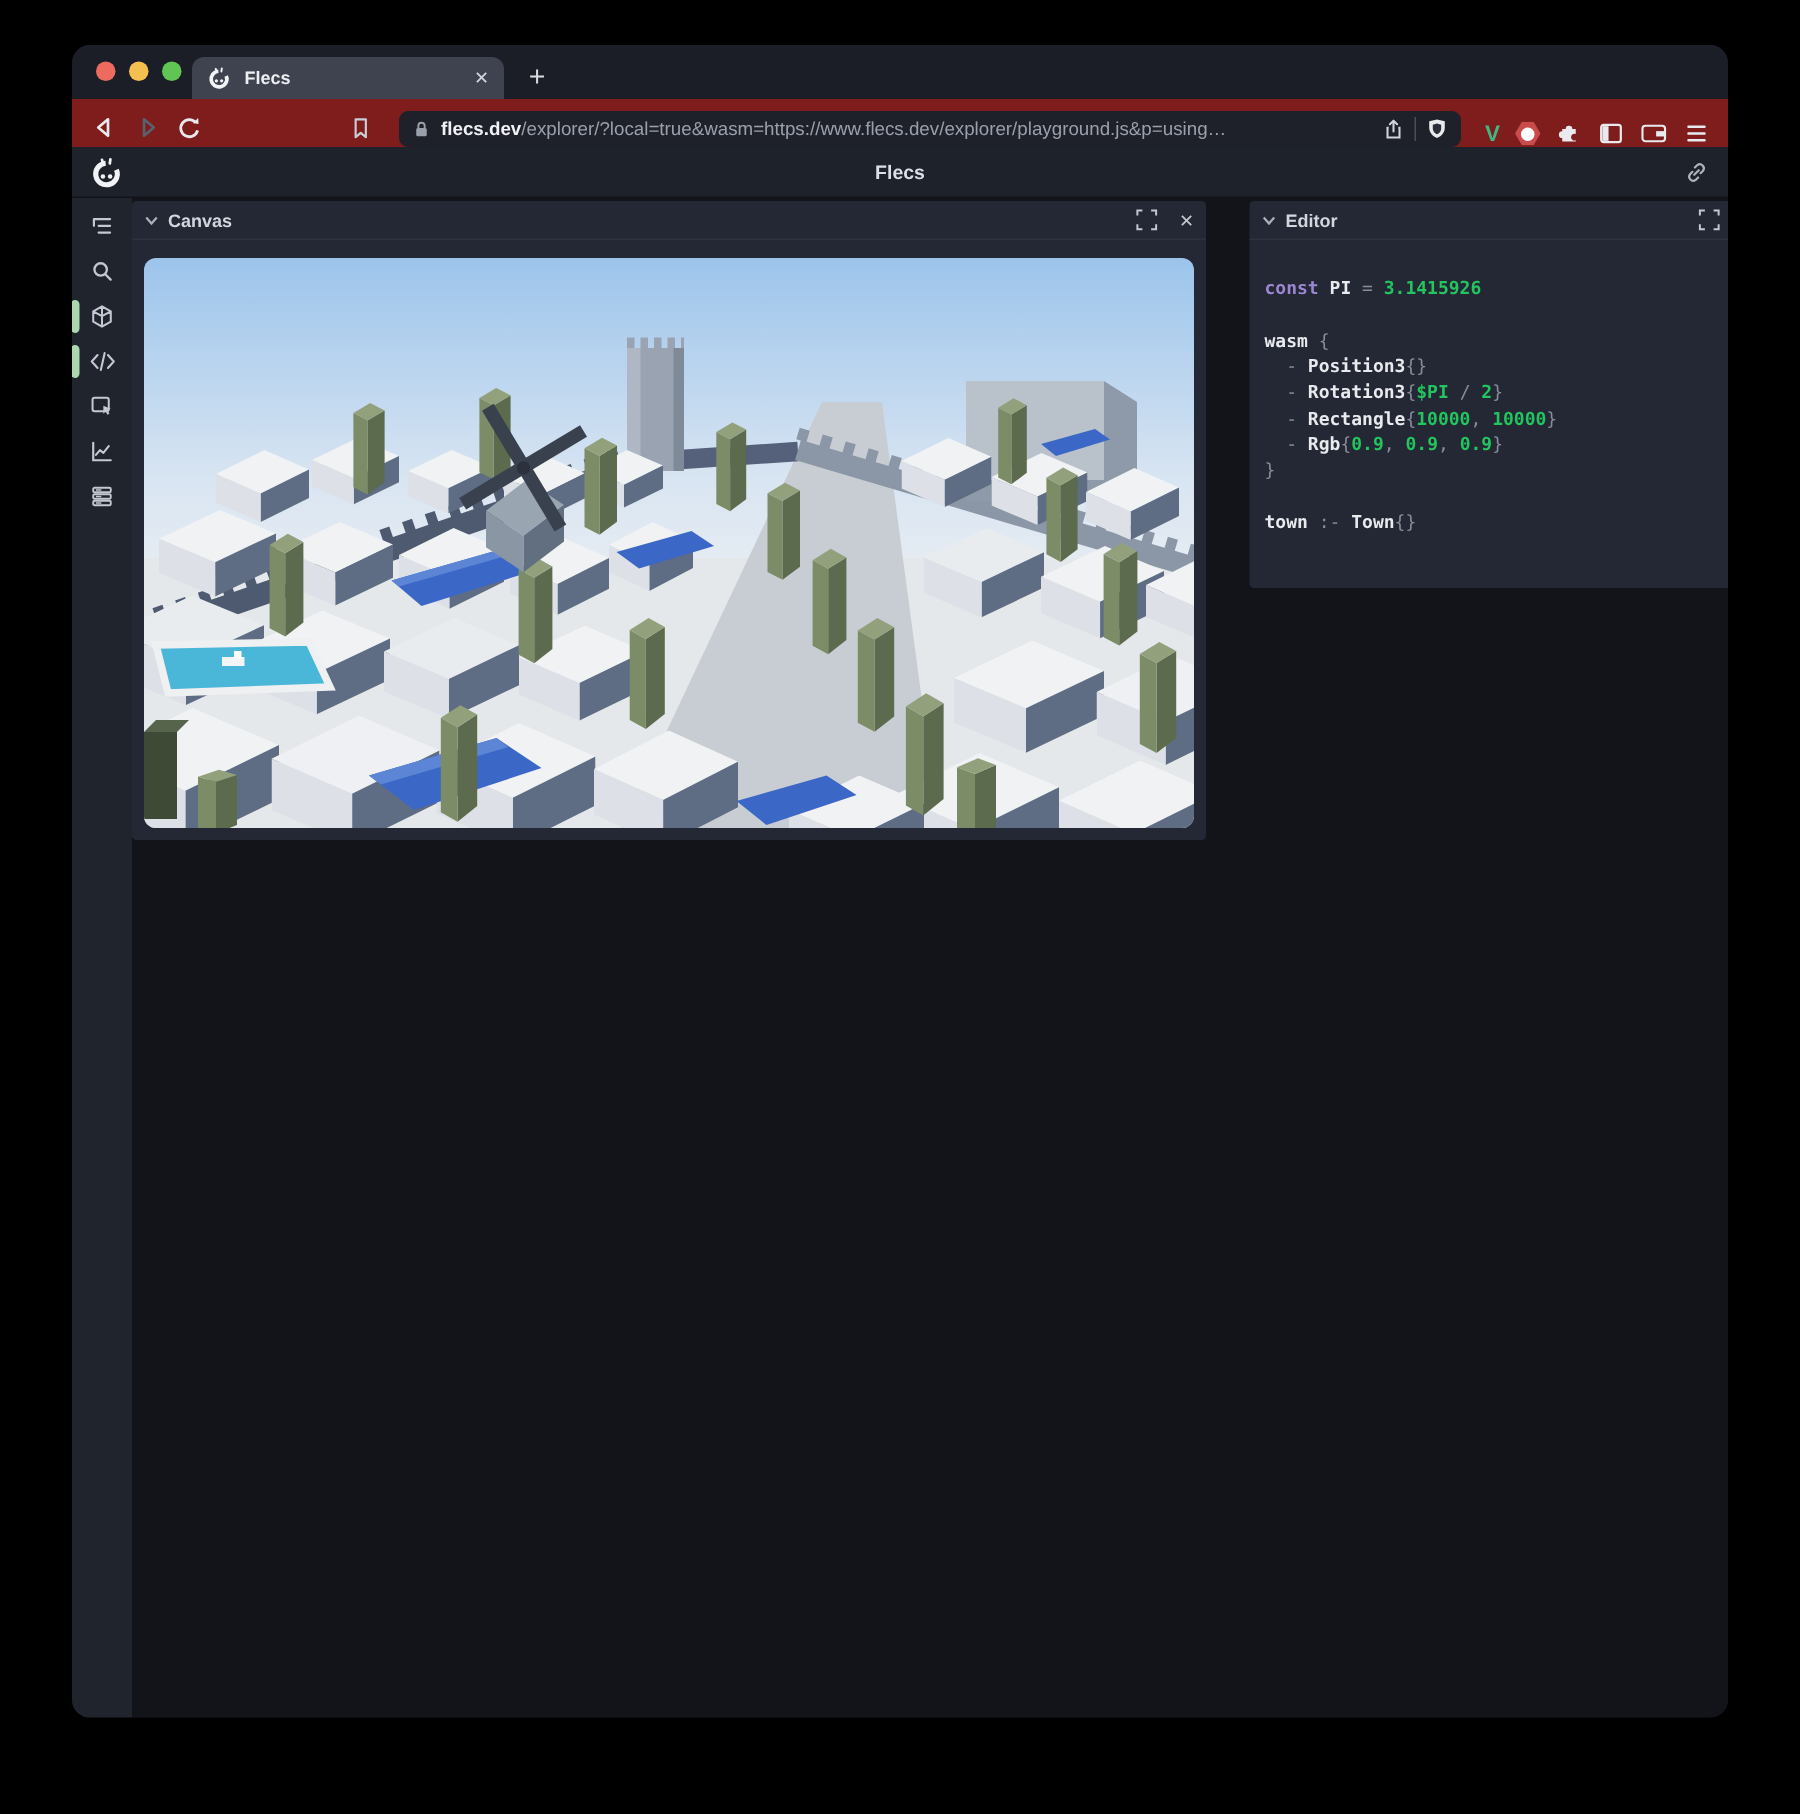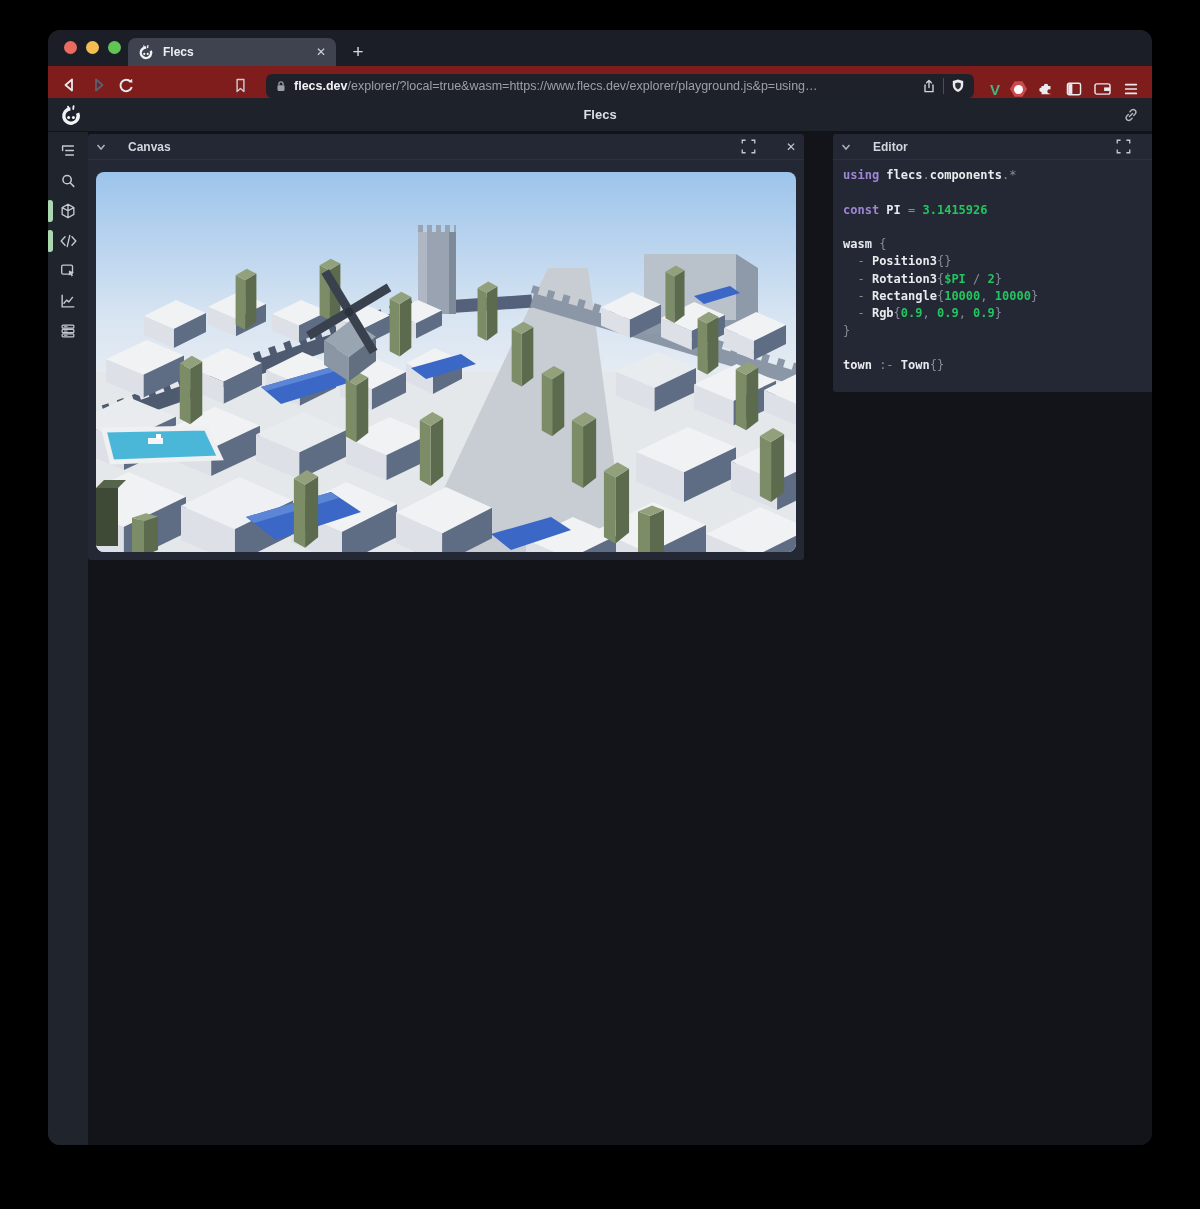--- a/index.html
+++ b/index.html
@@ -33,21 +33,21 @@
   .app-title{position:absolute;left:0;right:0;text-align:center;color:#dcdfe5;font-size:13px;font-weight:700;}
   .content{position:relative;display:flex;height:1013px;background:#131419;}
   .sidebar{width:40px;background:#20242d;display:flex;flex-direction:column;align-items:center;
     padding-top:8px;gap:8px;position:relative;flex:0 0 auto;}
   .side-item{width:40px;height:22px;display:flex;align-items:center;justify-content:center;position:relative;}
   .side-item .pill{display:none;}
   .side-item.active .pill{display:block;position:absolute;left:-1px;top:0;width:6px;height:22px;
     border-radius:4px;background:#abd8af;}
   .main{flex:1;position:relative;padding-top:2px;}
   .panel{position:absolute;background:#242834;border-radius:3px;}
-  .panel-head{height:26px;display:flex;align-items:center;padding:0 8px;gap:22px;border-bottom:1px solid #2e3240;box-sizing:border-box;}
+  .panel-head{height:26px;display:flex;align-items:center;padding:0 8px;gap:6px;border-bottom:1px solid #2e3240;box-sizing:border-box;}
   .panel-title{color:#d3d6dd;font-size:12px;font-weight:700;flex:1;}
   .panel-x{color:#c3c7d0;font-size:12px;margin-left:8px;}
   .canvas-panel{left:0;top:2px;width:716px;height:426px;}
   .viewport{position:absolute;left:8px;top:38px;width:700px;height:380px;border-radius:8px;overflow:hidden;}
   .editor-panel{left:745px;top:2px;width:346px;height:258px;}
   .code{padding:7px 0 0 10px;font-family:"DejaVu Sans Mono",monospace;font-size:12px;line-height:17.3px;font-weight:700;}
   .code-line{white-space:pre;}
   .tok-kw{color:#9d87d2;}
   .tok-id{color:#e9eaee;}
   .tok-p{color:#878c99;font-weight:400;}
@@ -357,21 +357,20 @@
           <svg width="10" height="8" viewBox="0 0 10 8">
               <path d="M1.5 2l3.5 4 3.5-4" fill="none" stroke="#aab0bb" stroke-width="1.5"></path>
             </svg>
           <span class="panel-title">Editor</span>
           <svg width="15" height="15" viewBox="0 0 18 18">
             <path d="M1.5 5.5v-4h4M12.5 1.5h4v4M16.5 12.5v4h-4M5.5 16.5h-4v-4" fill="none" stroke="#c3c7d0" stroke-width="1.6"></path>
           </svg>
           <span class="panel-x">✕</span>
         </div>
         <div class="code">
-            <div class="code-line"><span class="tok-kw">using </span><span class="tok-id">flecs</span><span class="tok-p">.</span><span class="tok-id">components</span><span class="tok-p">.*</span></div>
             <div class="code-line">&nbsp;</div>
             <div class="code-line"><span class="tok-kw">const </span><span class="tok-id">PI </span><span class="tok-p">= </span><span class="tok-num">3.1415926</span></div>
             <div class="code-line">&nbsp;</div>
             <div class="code-line"><span class="tok-id">wasm </span><span class="tok-p">{</span></div>
             <div class="code-line"><span class="tok-p">  - </span><span class="tok-id">Position3</span><span class="tok-p">{}</span></div>
             <div class="code-line"><span class="tok-p">  - </span><span class="tok-id">Rotation3</span><span class="tok-p">{</span><span class="tok-num">$PI</span><span class="tok-p"> / </span><span class="tok-num">2</span><span class="tok-p">}</span></div>
             <div class="code-line"><span class="tok-p">  - </span><span class="tok-id">Rectangle</span><span class="tok-p">{</span><span class="tok-num">10000</span><span class="tok-p">, </span><span class="tok-num">10000</span><span class="tok-p">}</span></div>
             <div class="code-line"><span class="tok-p">  - </span><span class="tok-id">Rgb</span><span class="tok-p">{</span><span class="tok-num">0.9</span><span class="tok-p">, </span><span class="tok-num">0.9</span><span class="tok-p">, </span><span class="tok-num">0.9</span><span class="tok-p">}</span></div>
             <div class="code-line"><span class="tok-p">}</span></div>
             <div class="code-line">&nbsp;</div>

